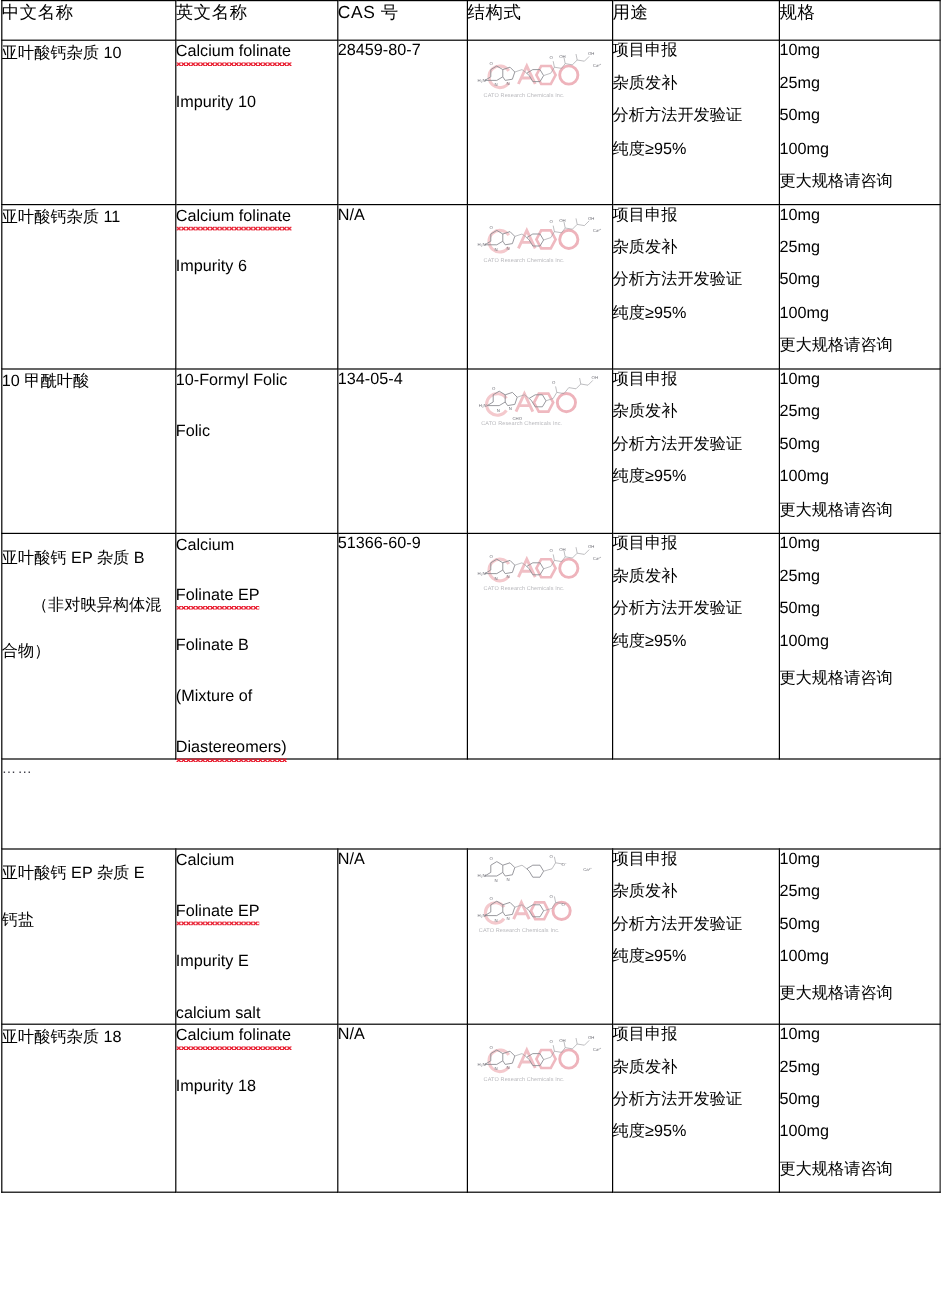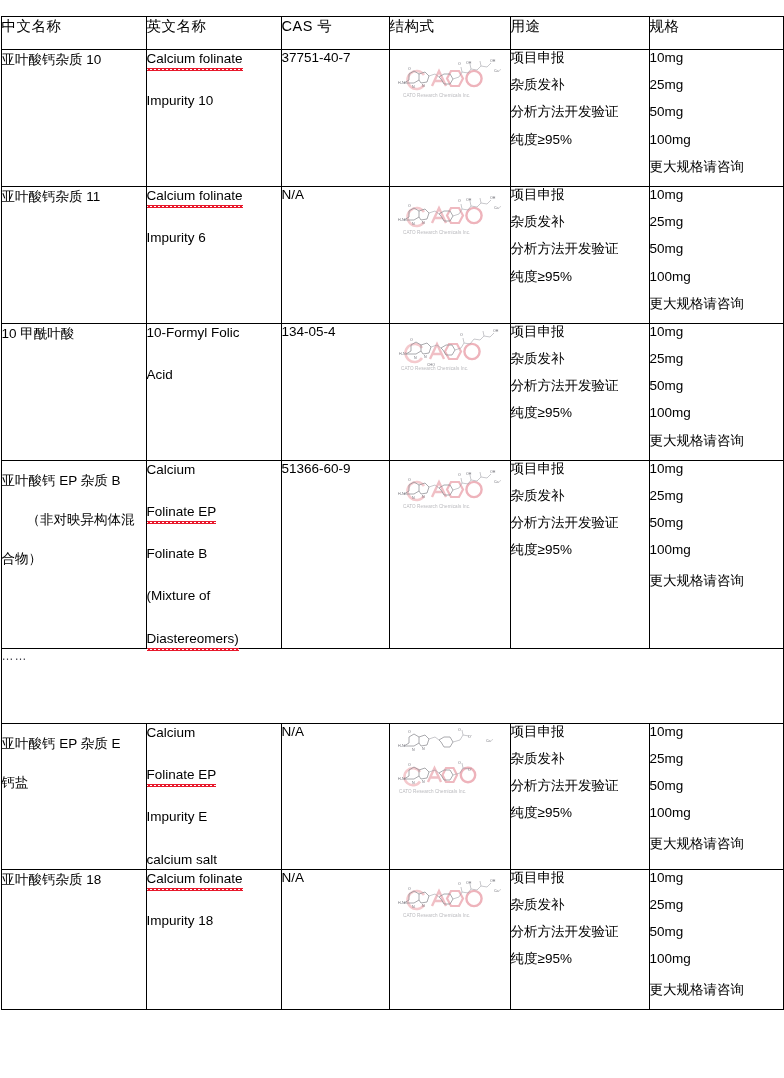--- a/index.html
+++ b/index.html
@@ -11,21 +11,21 @@
   body {
     width: 784px;
     height: 1078px;
     font-family: "Liberation Sans", "DejaVu Sans", sans-serif;
     color: #000000;
     -webkit-font-smoothing: antialiased;
   }
 
   #product-table {
     width: 782px;
-    margin: 16px auto;
+    margin: 0 auto;
     border-collapse: collapse;
     table-layout: fixed;
   }
 
   #product-table td,
   #product-table th {
     border: 1px solid #000000;
     padding: 0;
     vertical-align: top;
     font-weight: normal;
@@ -193,21 +193,21 @@
   </thead>
   <tbody id="table-body">
       <tr>
         <td class="cell-cn">
           <span class="ln">亚叶酸钙杂质 10</span>
         </td>
         <td class="cell-en">
           <span class="ln"><span class="sq">Calcium folinate</span></span>
           <span class="ln">Impurity 10</span>
         </td>
-        <td class="cell-cas">37751-40-7</td>
+        <td class="cell-cas">28459-80-7</td>
         <td class="cell-struct">
   <span class="struct-wrap">
     <svg viewBox="0 0 112 58" xmlns="http://www.w3.org/2000/svg" aria-hidden="true">
       <g class="wm">
         <path class="wm-logo-c" d="M30 25 a9 9 0 1 0 0 10"></path>
         <path class="wm-logo-a" d="M38 36 L45 21 L52 36 M41 31 L49 31"></path>
         <path class="wm-logo-hex" d="M57 21 L65 21 L69 28.5 L65 36 L57 36 L53 28.5 Z"></path>
         <circle class="wm-logo-o" cx="80" cy="28.5" r="7.6"></circle>
         <text class="wm-text" x="9" y="47">CATO Research Chemicals Inc.</text>
       </g>
@@ -299,21 +299,21 @@
           <span class="ln">100mg</span>
           <span class="ln">更大规格请咨询</span>
         </td>
       </tr>
       <tr>
         <td class="cell-cn">
           <span class="ln">10 甲酰叶酸</span>
         </td>
         <td class="cell-en">
           <span class="ln">10-Formyl Folic</span>
-          <span class="ln">Acid</span>
+          <span class="ln">Folic</span>
         </td>
         <td class="cell-cas">134-05-4</td>
         <td class="cell-struct">
   <span class="struct-wrap">
     <svg viewBox="0 0 112 58" xmlns="http://www.w3.org/2000/svg" aria-hidden="true">
       <g class="wm">
         <path class="wm-logo-c" d="M28 24 a9 9 0 1 0 0 10"></path>
         <path class="wm-logo-a" d="M36 35 L43 20 L50 35 M39 30 L47 30"></path>
         <path class="wm-logo-hex" d="M55 20 L63 20 L67 27.5 L63 35 L55 35 L51 27.5 Z"></path>
         <circle class="wm-logo-o" cx="78" cy="27.5" r="7.6"></circle>

